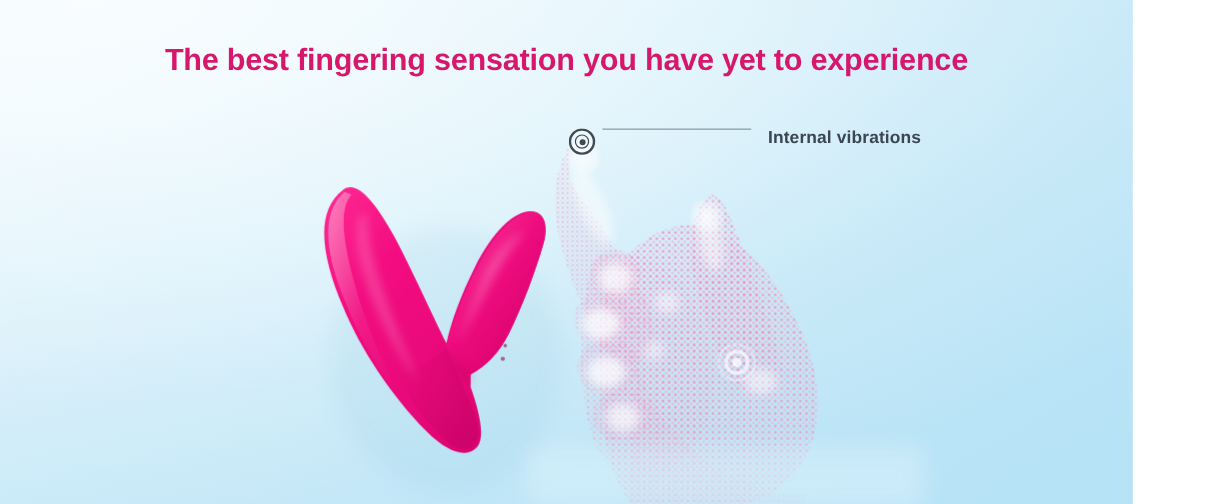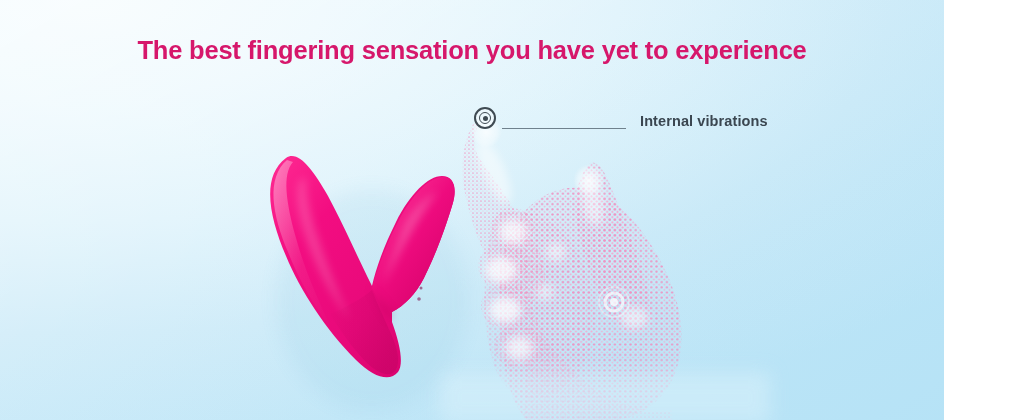--- a/index.html
+++ b/index.html
@@ -49,21 +49,21 @@
     left: 0;
     top: 0;
     width: 1024px;
     height: 420px;
   }
 
   
   .callout {
     position: absolute;
     display: flex;
-    align-items: flex-end;
+    align-items: flex-start;
     white-space: nowrap;
   }
   .callout .label {
     font-size: 14.5px;
     font-weight: bold;
     color: #3a4650;
     letter-spacing: 0.1px;
   }
 
   #callout-internal { left: 474px; top: 107px; }

